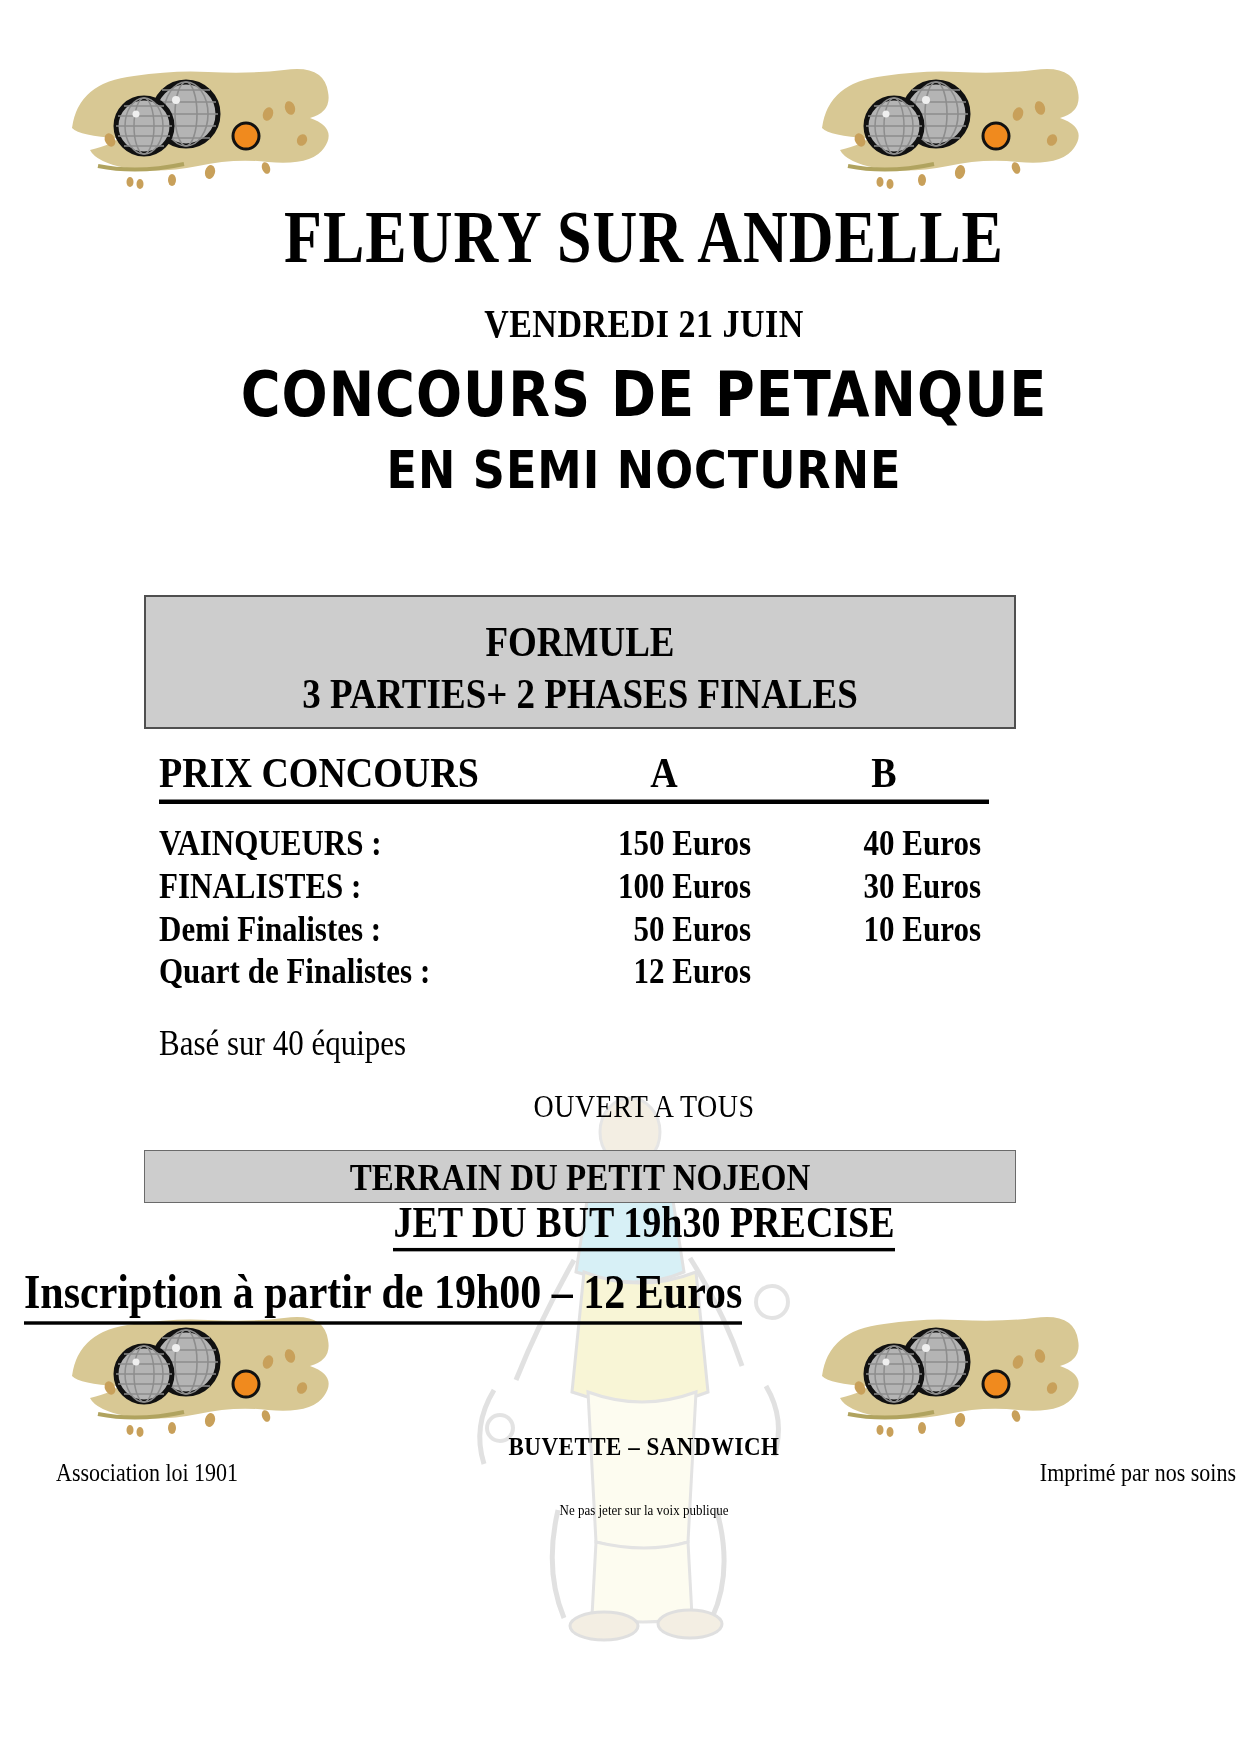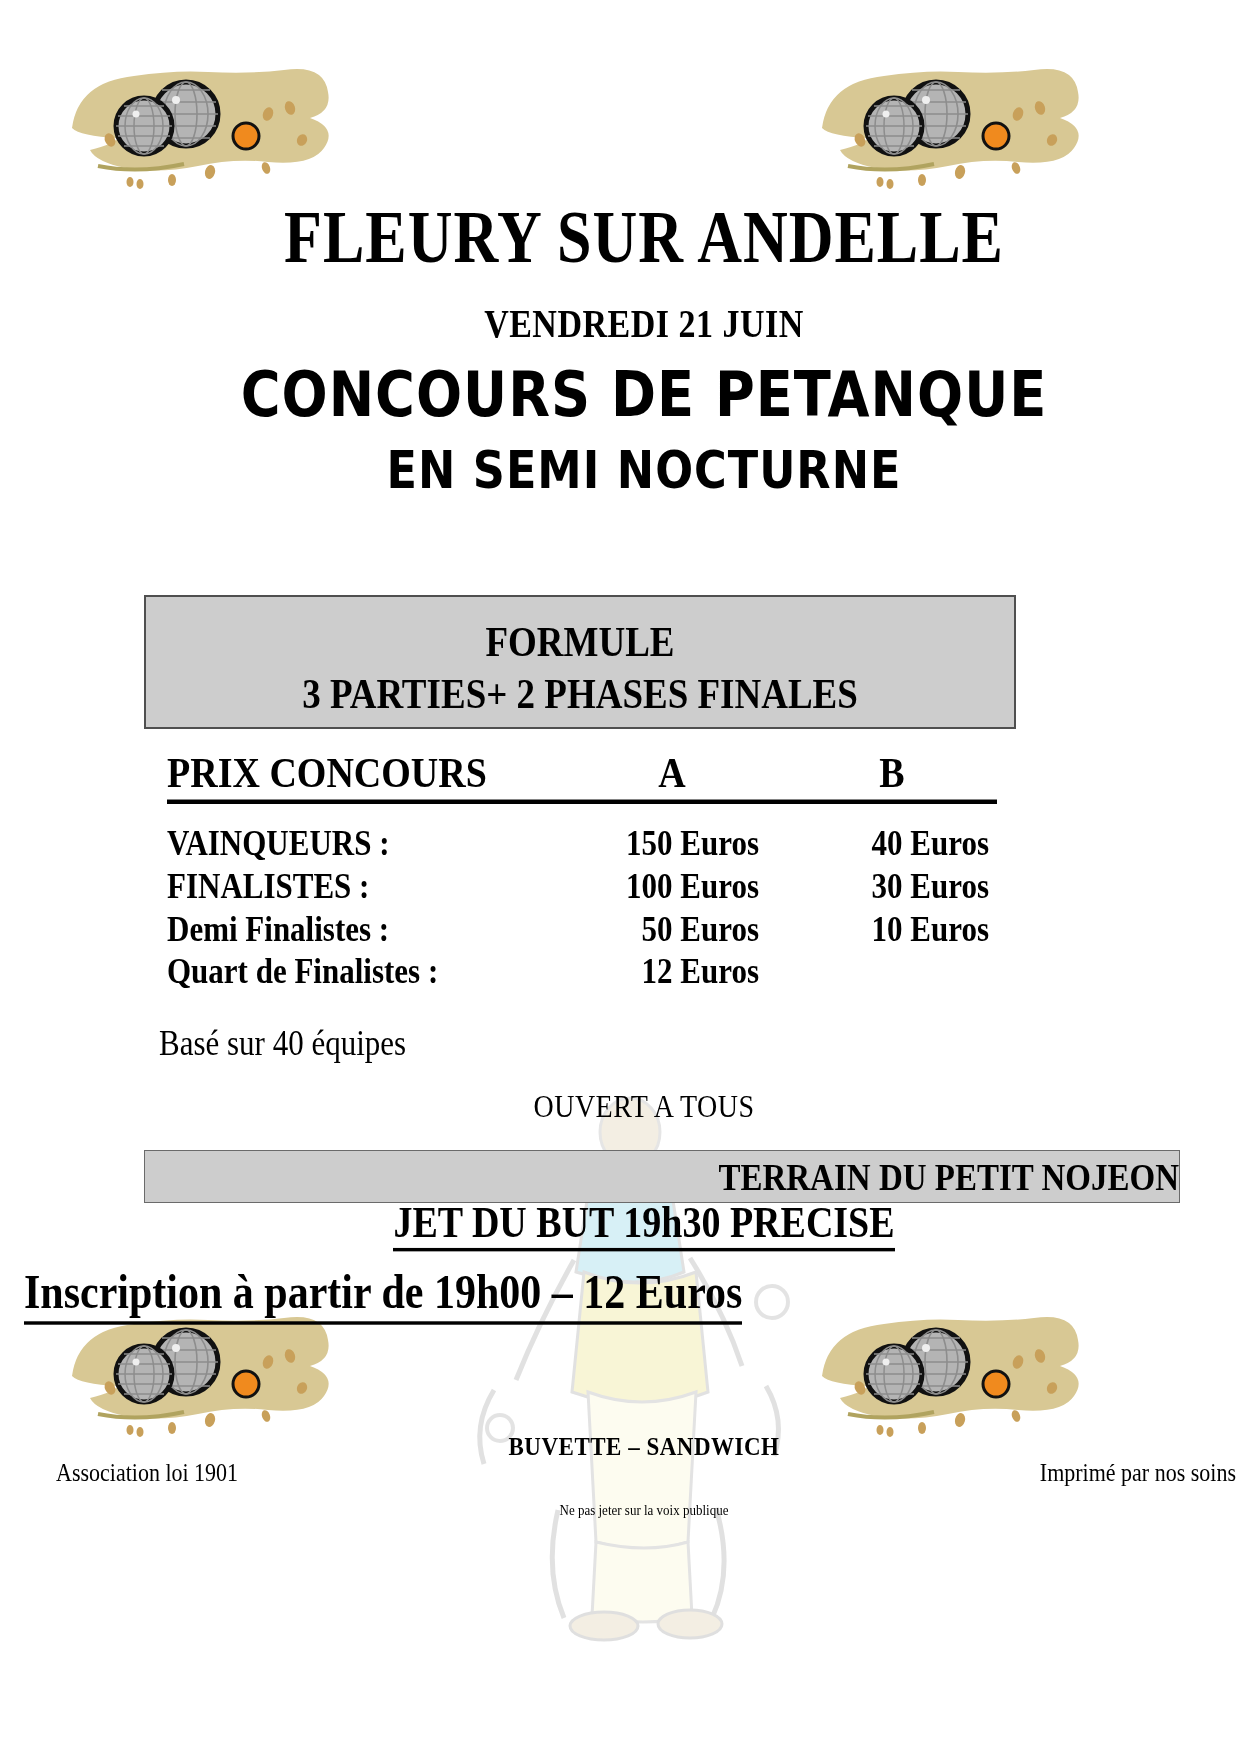--- a/index.html
+++ b/index.html
@@ -126,21 +126,21 @@
     font-size: 37px;
     line-height: 1.14;
     margin-top: 10px;
     transform: scaleY(1.12);
     transform-origin: top center;
   }
 
   
   .prix-wrap {
     position: absolute;
-    left: 143px;
+    left: 135px;
     top: 748px;
     width: 830px;
   }
   .prix-head {
     display: flex;
     border-bottom: 4px solid #000;
     padding-bottom: 2px;
     font-weight: bold;
     font-size: 38px;
     transform: scaleY(1.12);
@@ -182,26 +182,26 @@
     letter-spacing: 0.5px;
     transform: scaleY(1.14);
     transform-origin: top center;
   }
 
   
   .terrain-box {
     position: absolute;
     left: 120px;
     top: 1150px;
-    width: 1036px;
+    width: 872px;
     background: #cdcdcd;
     border: 1px solid #6a6a6a;
     box-sizing: border-box;
     padding: 6px 0 8px 0;
-    text-align: right;
+    text-align: center;
   }
   .terrain-text {
     font-weight: bold;
     font-size: 33px;
     transform: scaleY(1.14);
     transform-origin: top center;
   }
 
   .jet {
     position: absolute;

